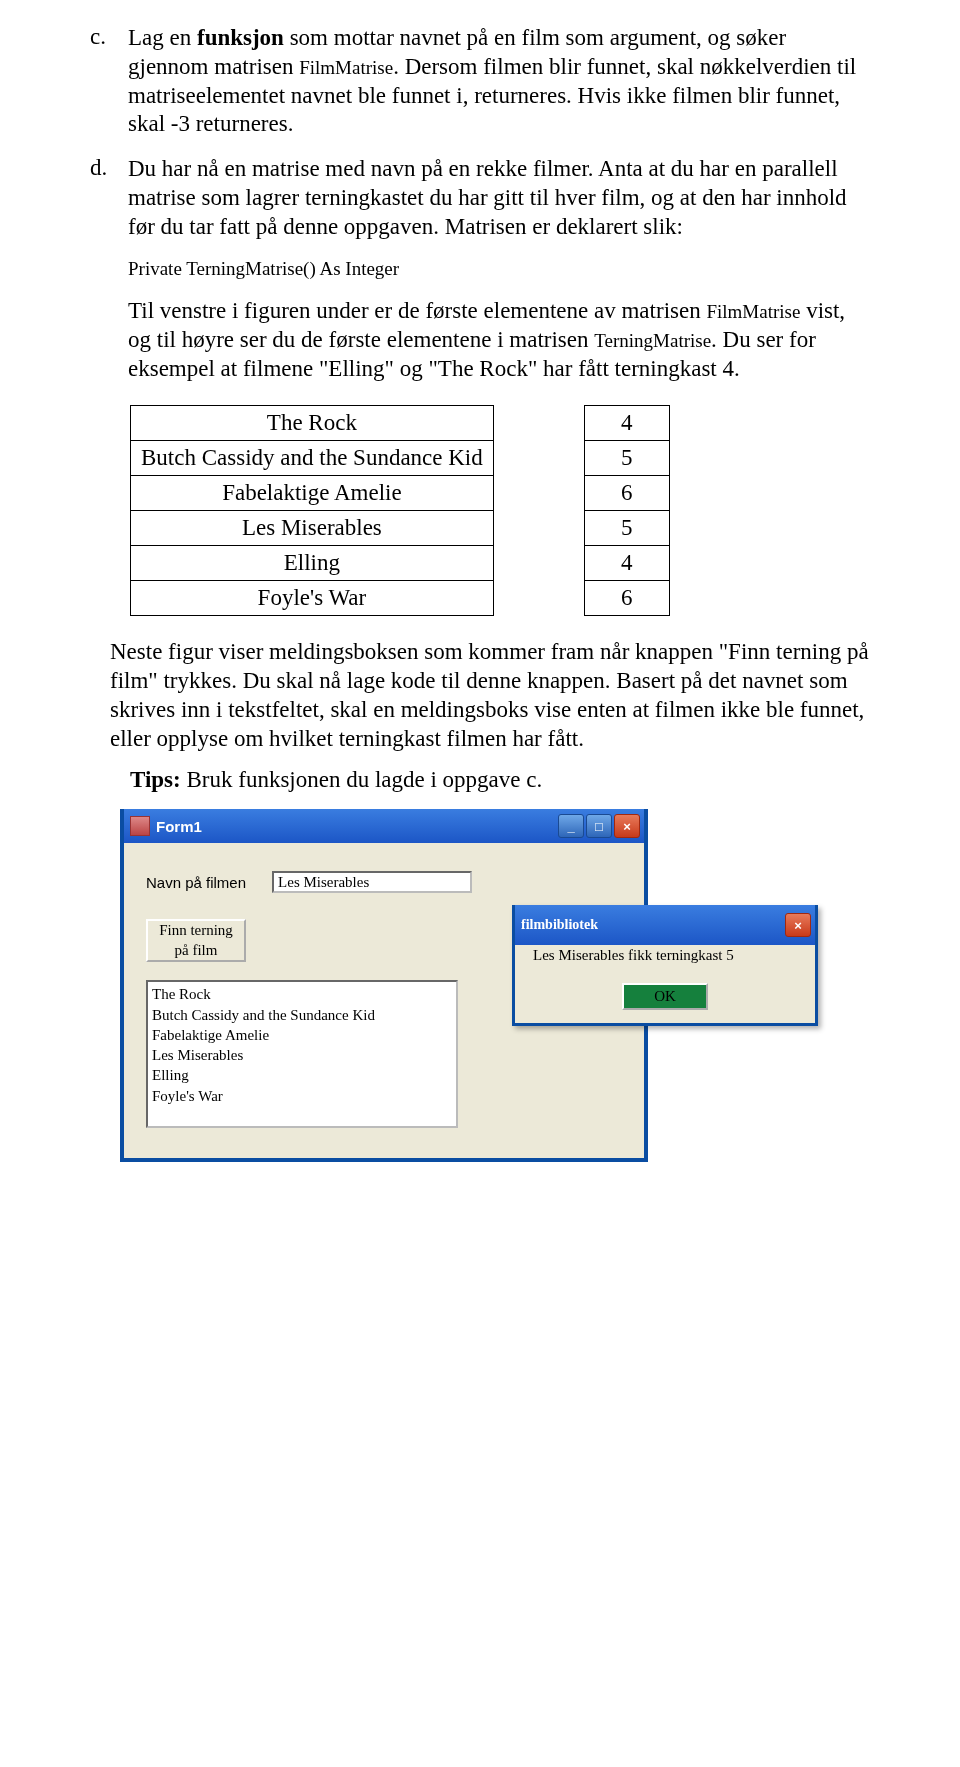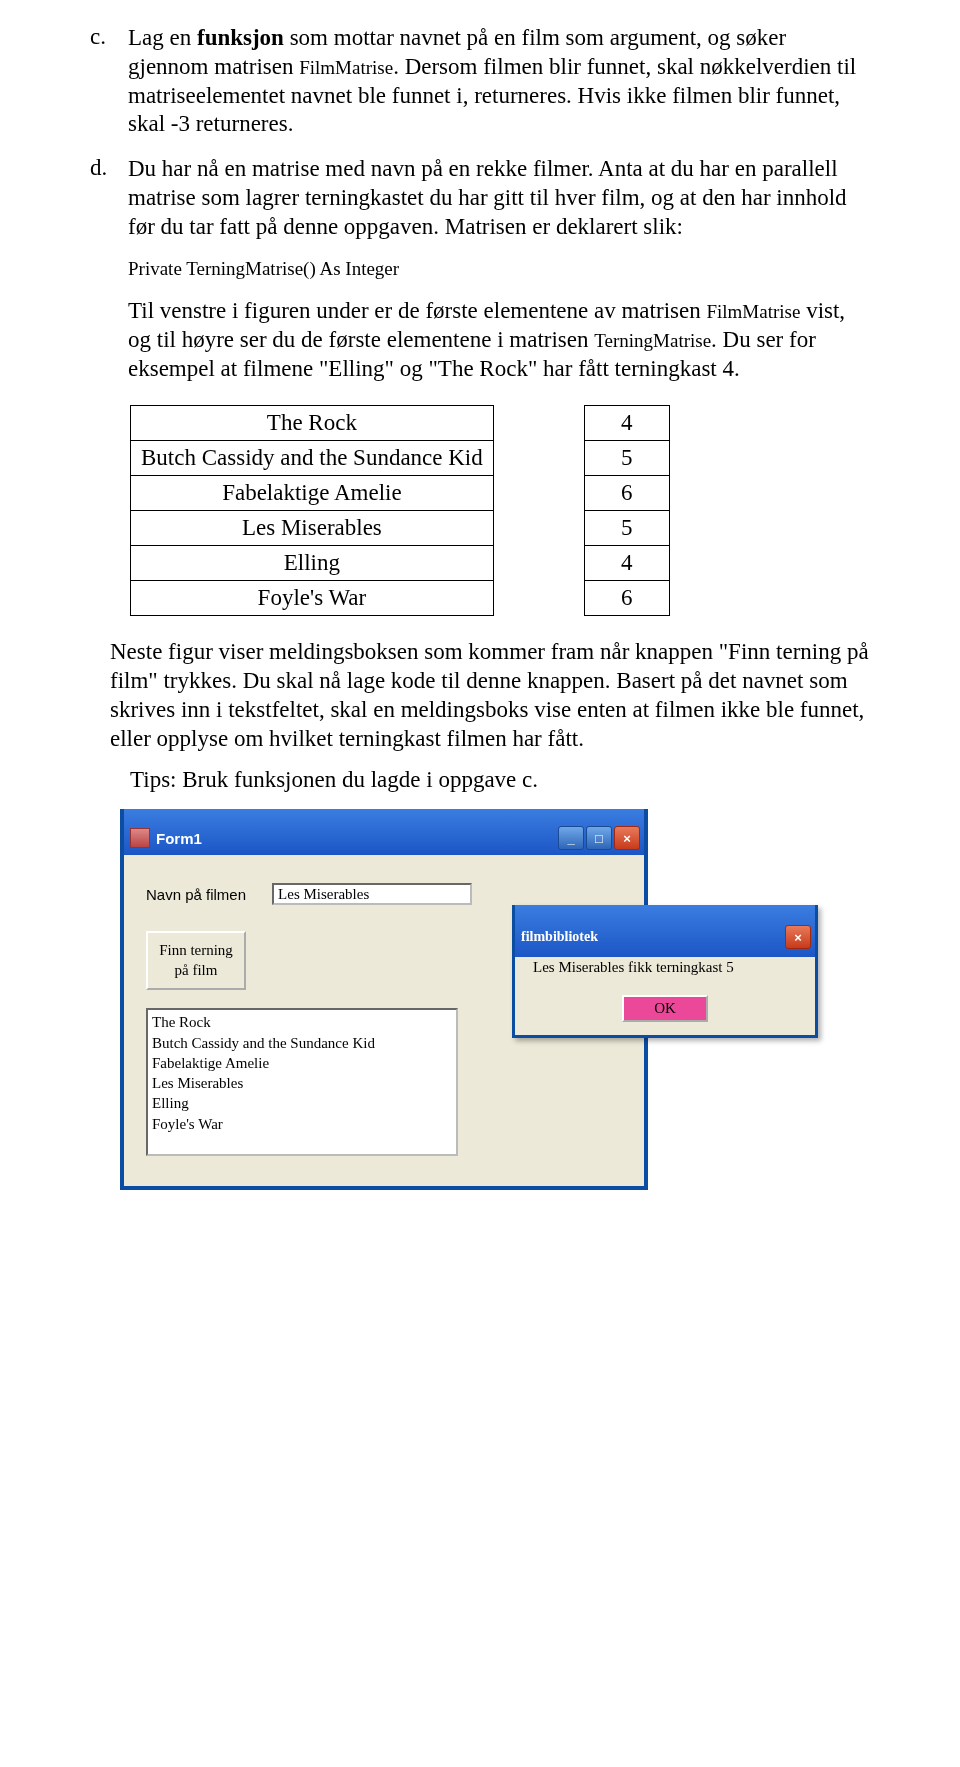--- a/index.html
+++ b/index.html
@@ -7,43 +7,43 @@
   .task{display:flex;gap:12px;margin-bottom:16px}
   .task-label{font-size:23px;width:26px}
   .task-body{flex:1;font-size:23px;line-height:1.25}
   .code{font-family:Liberation Serif, serif;font-size:19px}
   .two-tables{display:flex;gap:90px;margin:22px 0 22px 40px}
   table{border-collapse:collapse}
   .film-table td{border:1px solid #000;padding:4px 10px;text-align:center;font-size:23px;min-width:340px}
   .dice-table td{border:1px solid #000;padding:4px 10px;text-align:center;font-size:23px;min-width:64px}
   .para{font-size:23px;line-height:1.25;margin:14px 0}
   .tips{font-size:23px;margin:6px 0 16px}
-  .tips b{font-weight:normal}
+  .tips b{font-weight:bold}
   .screenshot-wrap{margin:10px 0 0 30px}
   .win-form{width:520px;border:4px solid #0a4da2;border-top:0;background:#ece9d8;font-family:Tahoma,sans-serif;font-size:15px;color:#000}
-  .titlebar{height:34px;background:linear-gradient(#3a7de0,#1c56c6);display:flex;align-items:center;justify-content:space-between;padding:12px 4px 0 6px;color:#fff;font-weight:bold}
+  .titlebar{height:34px;background:linear-gradient(#3a7de0,#1c56c6);display:flex;align-items:center;justify-content:space-between;padding:0 4px 0 6px;color:#fff;font-weight:bold}
   .titlebar-left{display:flex;align-items:center;gap:6px}
   .form-icon{width:18px;height:18px;background:linear-gradient(#d88,#b44);border:1px solid #933}
   .win-btns{display:flex;gap:2px}
   .win-btn{width:24px;height:22px;background:linear-gradient(#6fa8e8,#2e66b8);border:1px solid #1a4a92;border-radius:3px;display:flex;align-items:center;justify-content:center;color:#fff;font-family:Arial;font-size:13px;font-weight:bold}
   .win-btn.close{background:linear-gradient(#e87a5a,#c83a1a);border-color:#a02810}
   .form-body{padding:28px 22px 30px;position:relative}
   .row1{display:flex;align-items:center;gap:26px;margin-bottom:26px}
   .lbl{font-size:15px}
   .txtbox{width:200px;height:22px;border:2px inset #bbb;background:#fff;padding:2px 4px;font-family:Tahoma;font-size:15px;box-sizing:border-box}
   .row2{display:flex;align-items:flex-start;gap:40px;margin-bottom:18px}
   .col-btns{display:flex;flex-direction:column;gap:24px}
   .vb-btn{background:#ece9d8;border:2px outset #fff;font-family:Tahoma;font-size:15px;padding:3px 10px;min-width:120px;text-align:center;cursor:pointer}
-  .vb-btn.tall{padding:8px 8px;min-width:100px;line-height:1.3}
+  .vb-btn.tall{padding:0 8px;min-width:100px;line-height:1.3}
   .listbox{border:2px inset #bbb;background:#fff;width:300px;height:140px;padding:2px 4px;font-family:Tahoma;font-size:15px;line-height:1.35}
   .dialog{position:absolute;left:392px;top:96px;width:300px;border:3px solid #0a4da2;border-top:0;background:#ece9d8;box-shadow:3px 3px 5px rgba(0,0,0,.3)}
   .dialog .titlebar{height:40px;font-size:14px}
   .dialog-body{padding:2px 12px 14px;font-family:Tahoma;font-size:15px;text-align:center}
   .dialog-body .msg{text-align:left;padding-left:6px;margin-bottom:20px}
-  .ok-btn{border:1px dotted #000;outline:2px outset #fff;outline-offset:-1px;background:#ec4899;font-family:Tahoma;font-size:15px;padding:3px 30px;cursor:pointer}
+  .ok-btn{border:1px dotted #000;outline:2px outset #fff;outline-offset:-1px;background:#15803d;font-family:Tahoma;font-size:15px;padding:3px 30px;cursor:pointer}
   .footer{text-align:center;font-size:23px;margin-top:80px}
 </style>
 </head>
 <body>
 
 <div class="page">
 
   <div class="task">
     <div class="task-label">c.</div>
     <div class="task-body">

